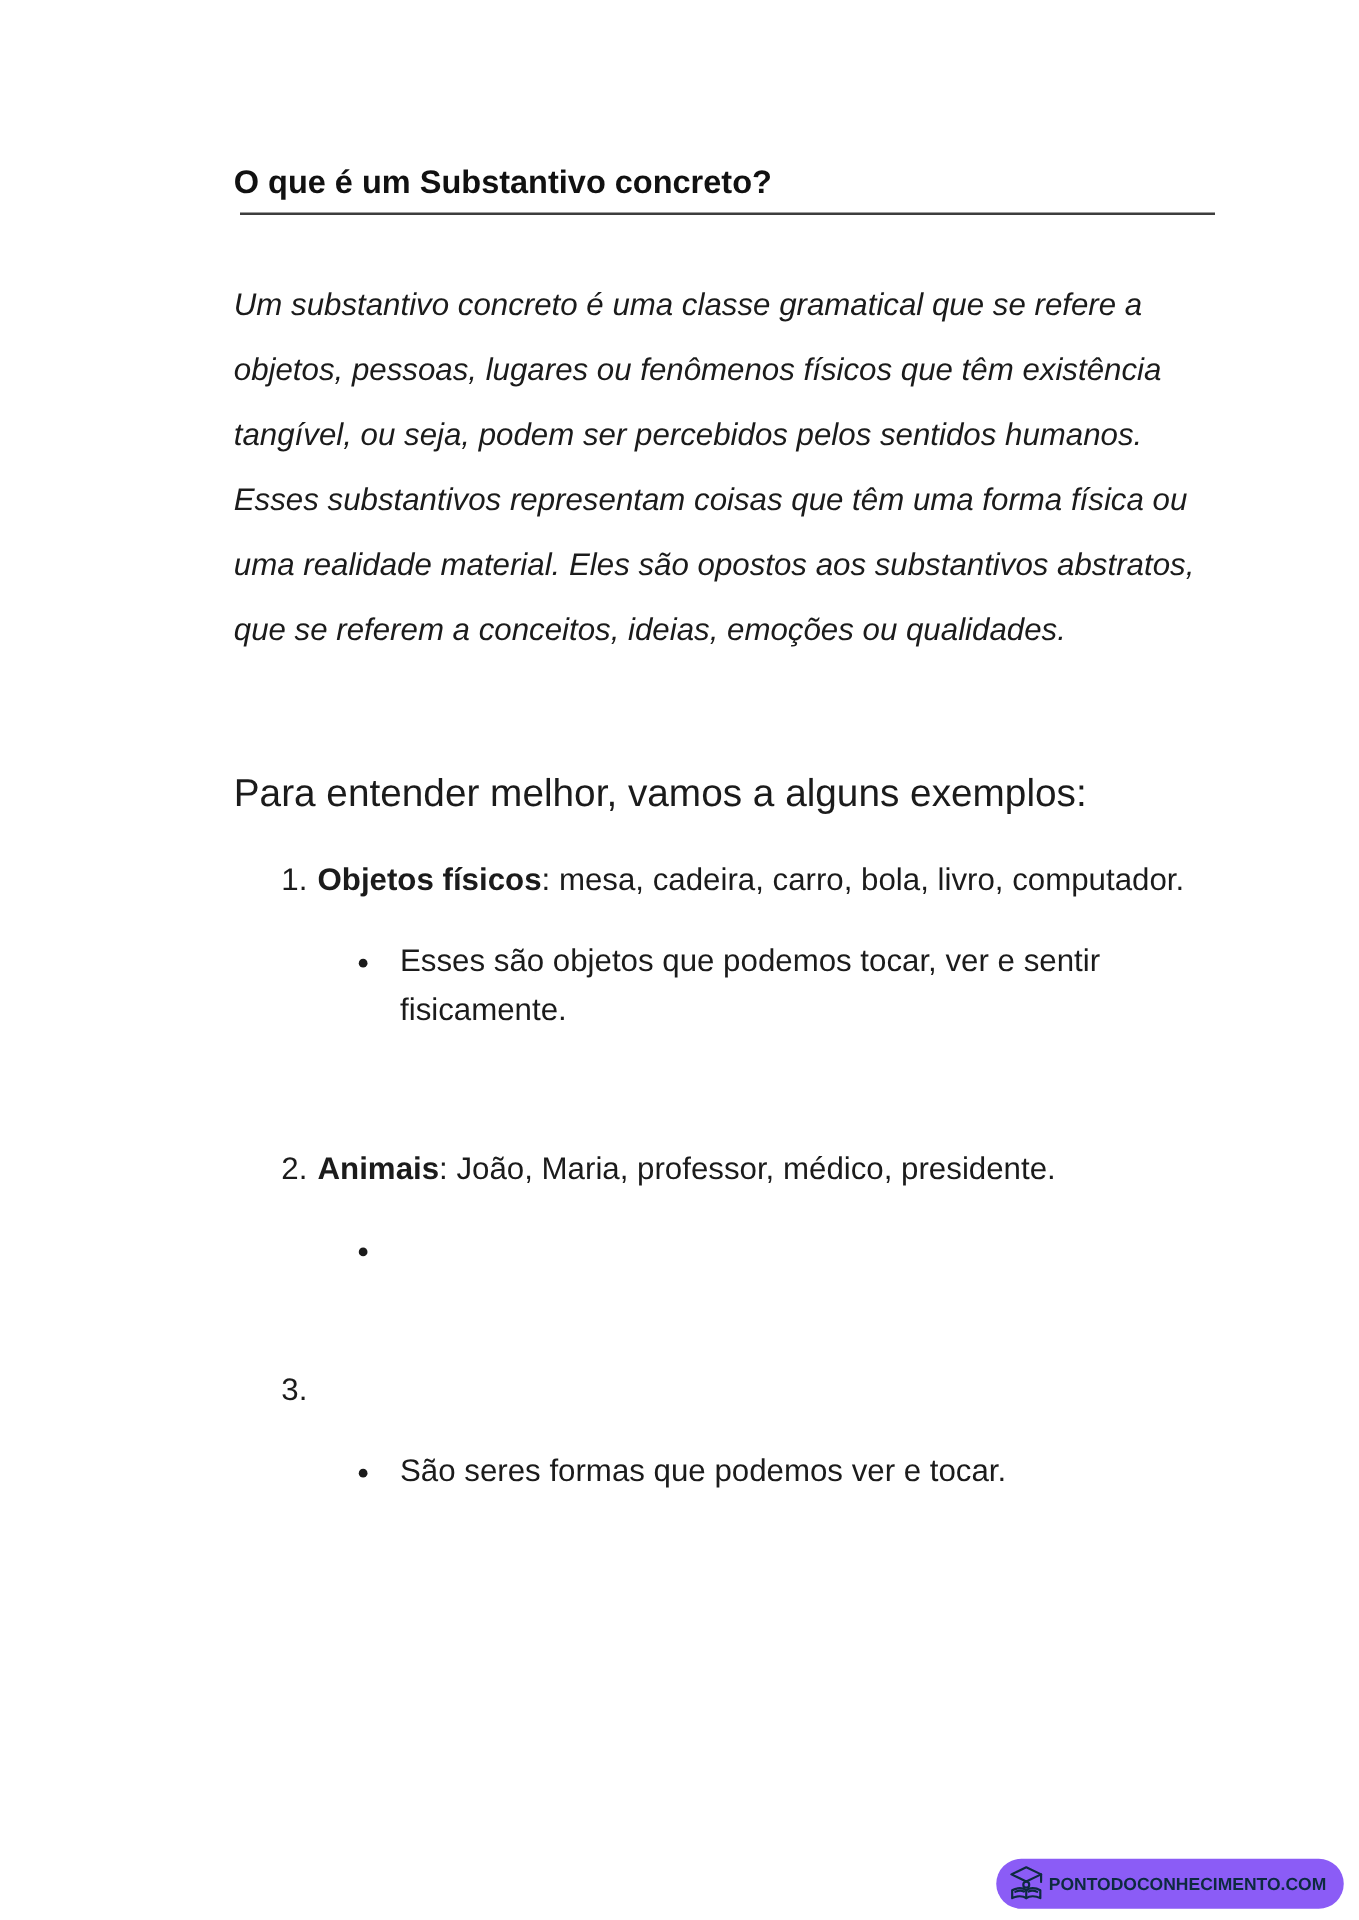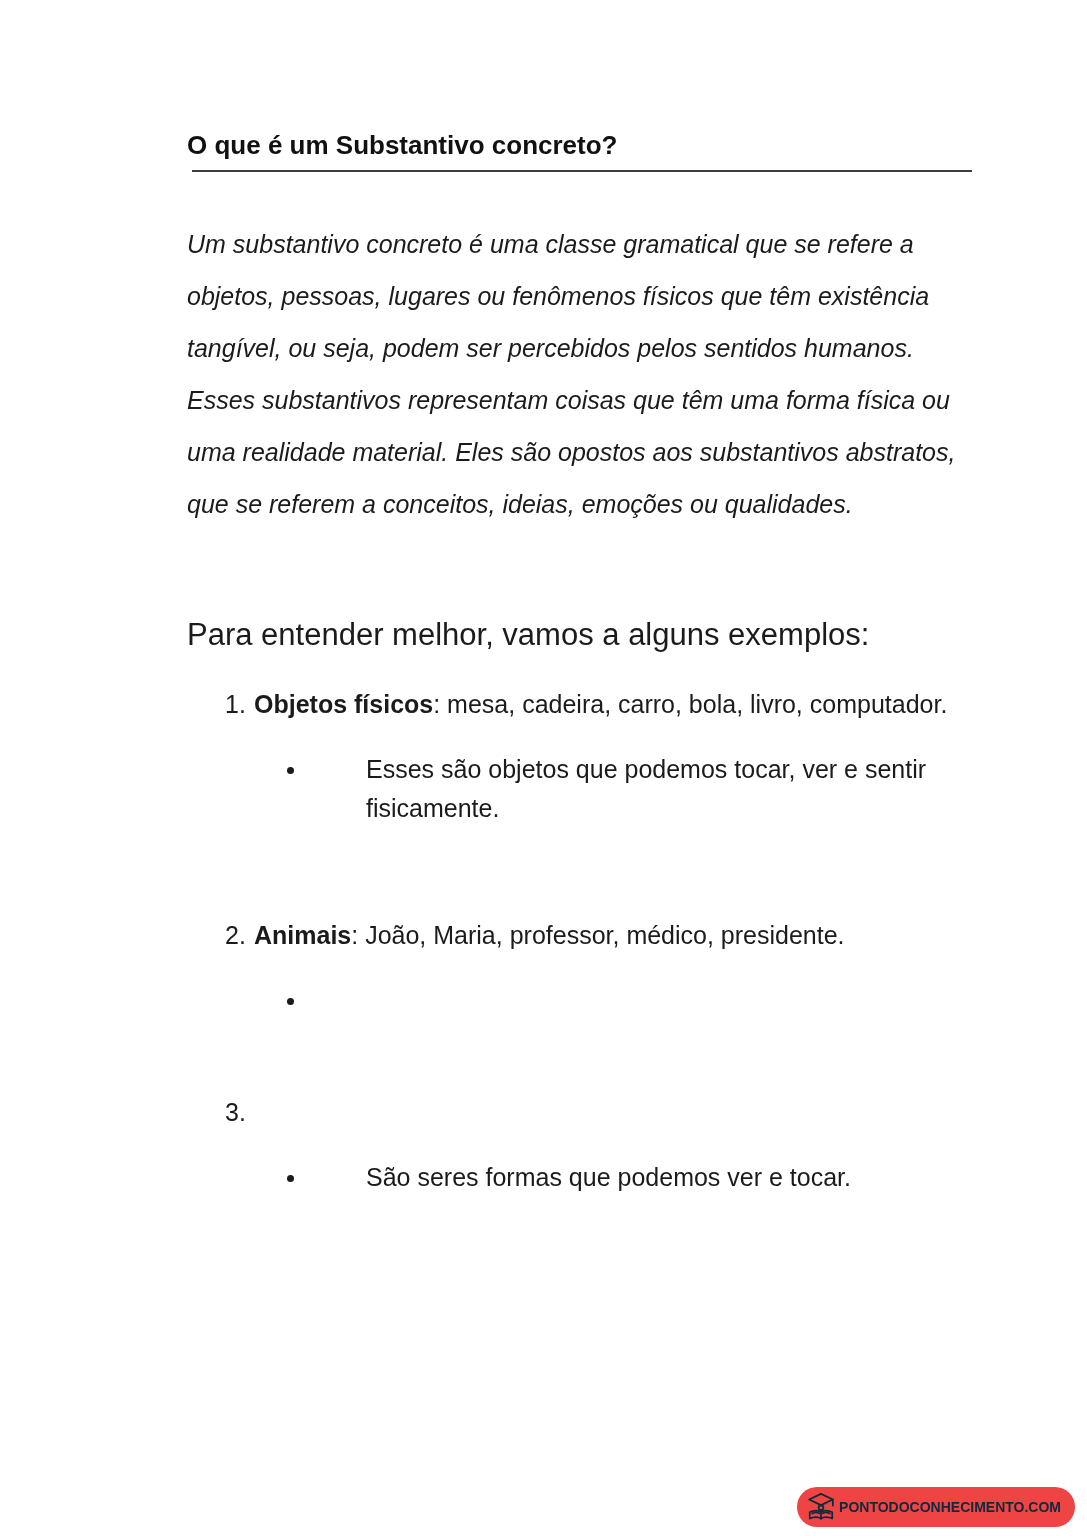--- a/index.html
+++ b/index.html
@@ -68,21 +68,20 @@
   .ex-text {
     width: 705px;
   }
   .term {
     font-weight: bold;
   }
   .bullet-row {
     display: flex;
     align-items: flex-start;
     margin-top: 26px;
-    gap: 46px;
   }
   .dot {
     flex: none;
     width: 7px;
     height: 7px;
     border-radius: 50%;
     background: #1b1b1b;
     margin-left: 100px;
     margin-top: 17px;
   }
@@ -159,21 +158,21 @@
       <span class="num">3.</span>
     </div>
     <div class="bullet-row">
       <span class="dot"></span>
       <span class="bullet-text">São seres formas que podemos ver e tocar.</span>
     </div>
   </div>
 
 </div>
 
-<div class="badge" id="site-badge" style="background: #ef4444;">
+<div class="badge" id="site-badge" style="background: #8b5cf6;">
   <span class="badge-icon">
     <svg width="30" height="30" viewBox="0 0 24 24" fill="none" stroke="#0d2a3f" stroke-width="1.4" stroke-linecap="round" stroke-linejoin="round">
 
       <polygon points="12,1.5 21.5,6 12,10.5 2.5,6"></polygon>
       <path d="M21.5,6 L21.5,10"></path>
       <circle cx="21.5" cy="10.8" r="0.7" fill="#0d2a3f" stroke="none"></circle>
 
       <circle cx="12" cy="12.6" r="1.9"></circle>
 
       <path d="M3,16.2 C6,14.4 10,14.4 12,16.2 C14,14.4 18,14.4 21,16.2 L21,21.2 C18,19.6 14,19.6 12,21.2 C10,19.6 6,19.6 3,21.2 Z"></path>

